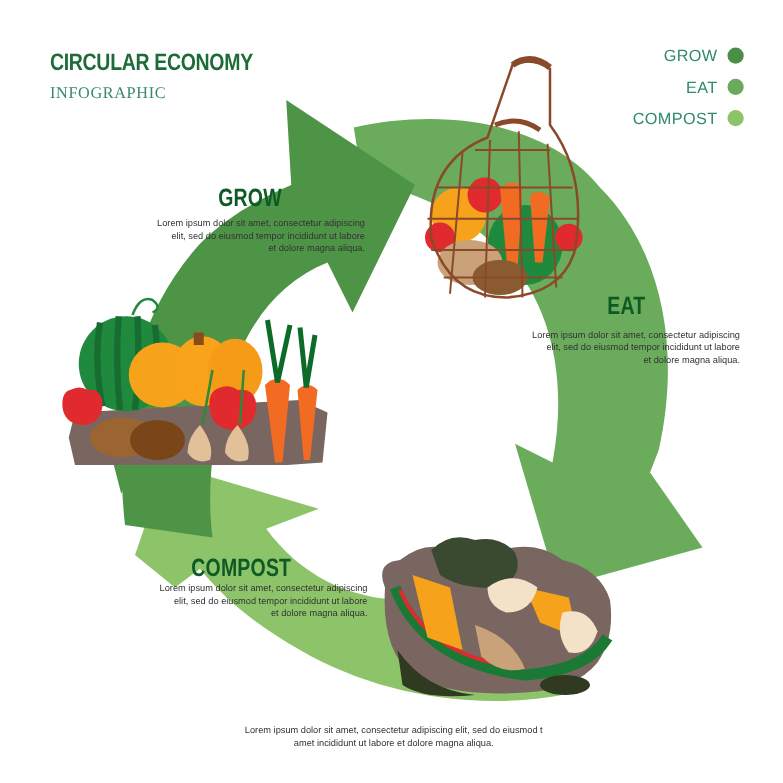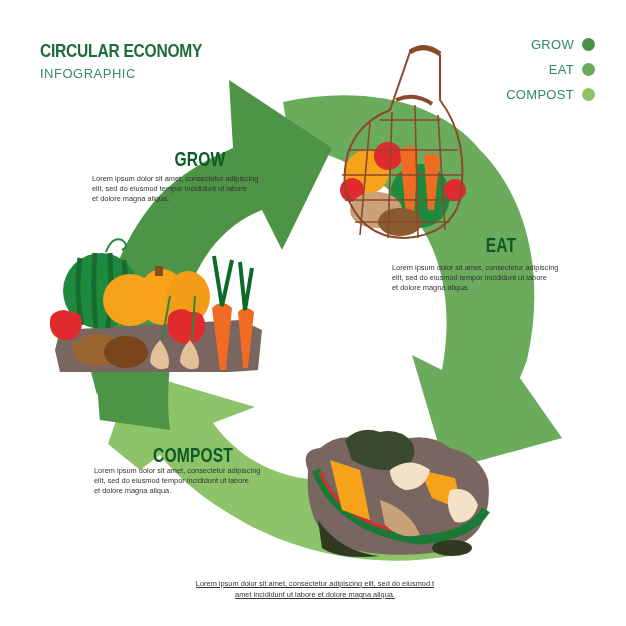--- a/index.html
+++ b/index.html
@@ -1,26 +1,26 @@
 <!DOCTYPE html>
 <html><head>
   <meta charset="utf-8">
   <style>
     html, body { margin: 0; padding: 0; background: #ffffff; }
     body { width: 626px; height: 626px; position: relative; overflow: hidden; font-family: "Liberation Sans", sans-serif; }
     .canvas { position: absolute; left: 0; top: 0; width: 626px; height: 626px; }
     .title { position: absolute; left: 40px; top: 40px; font-family: "Liberation Sans", sans-serif; font-weight: 700; font-size: 19px; color: #1e6b3a; letter-spacing: -0.3px; transform: scaleX(0.82); transform-origin: left top; white-space: nowrap; }
-    .subtitle { position: absolute; left: 40px; top: 66px; font-family: Liberation Sans, sans-serif; font-size: 13px; color: #3a8a6a; letter-spacing: 0.5px; }
+    .subtitle { position: absolute; left: 40px; top: 66px; font-family: Liberation Serif, serif; font-size: 13px; color: #3a8a6a; letter-spacing: 0.5px; }
     .legend { position: absolute; right: 31px; top: 36px; display: flex; flex-direction: column; align-items: flex-end; gap: 9px; }
     .legend-item { display: flex; align-items: center; gap: 8px; height: 16px; }
     .legend-label { font-family: "Liberation Sans", sans-serif; font-size: 13px; color: #2f8a6e; letter-spacing: 0.3px; }
     .legend-dot { width: 13px; height: 13px; border-radius: 50%; display: inline-block; }
     .stage-title { position: absolute; font-family: "Liberation Sans", sans-serif; font-weight: 700; font-size: 20px; color: #0d5a26; transform: scaleX(0.78); transform-origin: center top; text-align: center; white-space: nowrap; letter-spacing: 0.2px; }
-    .stage-text { position: absolute; font-family: "Liberation Sans", sans-serif; font-size: 7.4px; line-height: 10px; color: #333333; text-align: left; width: 200px; }
-    .footer { position: absolute; left: 170px; top: 578px; width: 290px; font-family: "Liberation Sans", sans-serif; font-size: 7.4px; line-height: 11px; color: #333333; text-align: center; text-decoration: underline; }
+    .stage-text { position: absolute; font-family: "Liberation Sans", sans-serif; font-size: 7.4px; line-height: 10px; color: #333333; text-align: right; width: 200px; }
+    .footer { position: absolute; left: 170px; top: 578px; width: 290px; font-family: "Liberation Sans", sans-serif; font-size: 7.4px; line-height: 11px; color: #333333; text-align: center; }
   </style>
 </head>
 <body>
 
 <svg class="canvas" viewBox="0 0 626 626" xmlns="http://www.w3.org/2000/svg">
 
   <path d="M 283 102 C 360 85, 440 100, 480 150 C 530 200, 545 280, 527 360 L 520 378 L 562 438 L 446 470 L 412 355 L 442 370 C 455 300, 440 240, 400 200 C 370 170, 330 152, 290 145 Z" fill="#6aab5c"></path>
 
   <path d="M 435 461 L 455 555 C 380 570, 300 555, 240 520 C 205 500, 180 480, 160 455 L 140 470 L 108 444 L 133 371 L 255 407 L 213 423 C 240 460, 280 480, 325 480 C 370 480, 400 470, 435 461 Z" fill="#8dc46a"></path>
 

